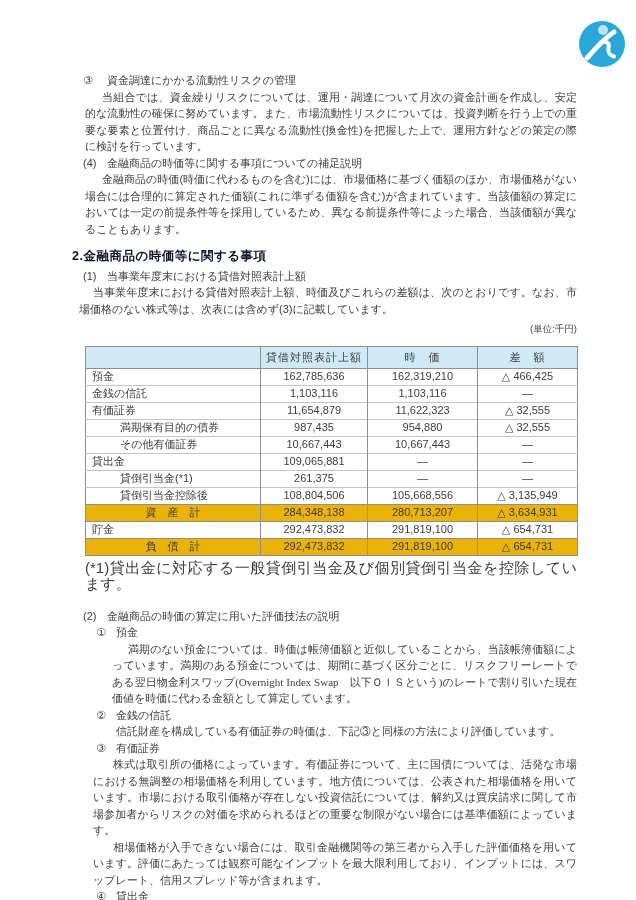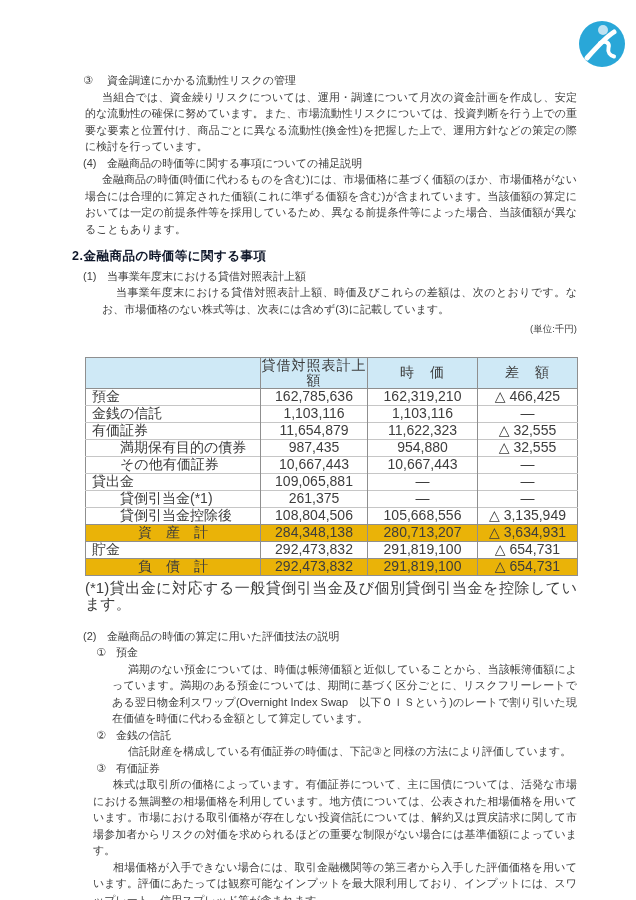--- a/index.html
+++ b/index.html
@@ -11,50 +11,50 @@
   }
   .logo { position:absolute; left:578px; top:20px; width:48px; height:48px; }
   .content {
     position:absolute; left:72px; top:72px; width:505px;
     font-size:11px; line-height:16.5px; text-align:justify;
   }
   .item-row { display:flex; margin-left:11px; }
   .item-row .marker { flex:none; width:24px; }
   .item-row .title { flex:1; }
   .para { margin:0 0 0 13px; text-indent:17px; }
-  .para.sub1 { margin-left:30px; text-indent:14px; }
+  .para.sub1 { margin-left:7px; text-indent:14px; }
   .sec-heading {
     margin:11px 0 3px 0; font-size:12.5px; font-weight:bold; color:#0f172a;
     letter-spacing:0.5px;
   }
-  .unit-note { text-align:right; font-size:9.5px; margin:4px 0 19px 0; }
+  .unit-note { text-align:right; font-size:9.5px; margin:4px 0 8px 0; }
   table.fv {
     border-collapse:collapse; table-layout:fixed;
-    margin-left:13px; width:492px; font-size:14px; line-height:15px;
+    margin-left:13px; width:492px; font-size:11px; line-height:15px;
     border:1px solid #8f8f8f;
   }
   table.fv th {
     background:#cfe9f6; font-weight:normal; height:21px; text-align:center;
     letter-spacing:1px; border-bottom:1px solid #8f8f8f; padding:0;
   }
   table.fv th + th, table.fv td + td { border-left:1px solid #8f8f8f; }
   table.fv td { height:16px; padding:0 6px; border-top:1px solid #c6c6c6; }
   table.fv td.label { padding-left:6px; }
   table.fv tr.ind td.label { padding-left:34px; }
   table.fv td.num { text-align:center; padding-right:6px; }
   table.fv tr.total td { background:#eab308; border-top:1px solid #8f8f8f; border-bottom:1px solid #8f8f8f; }
   table.fv tr.total td.label { text-align:center; padding:0; }
   .footnote { margin:4px 0 0 13px; font-size:15px; }
   .gap-lg { margin-top:15px; }
   .group-label { margin-left:13px; }
   .circ-row { display:flex; margin-left:96px; margin-left:24px; }
   .circ-row .marker { flex:none; width:20px; }
   .circ-row .title { flex:1; }
-  .circ-para { margin:0 0 0 40px; text-indent:16px; }
-  .circ-para.flush { margin-left:56px; text-indent:0; }
+  .circ-para { margin:0 0 0 40px; text-indent:16px;font-family:Liberation Serif, serif; }
+  .circ-para.flush { margin-left:44px; text-indent:0; }
   .circ-para.wide { margin-left:21px; text-indent:20px; }
   .page-number {
     position:absolute; right:22px; top:906px; font-size:12px; color:#6e6e6e;
     letter-spacing:1px;
   }
 </style>
 </head>
 <body>
 
 <div class="page">

